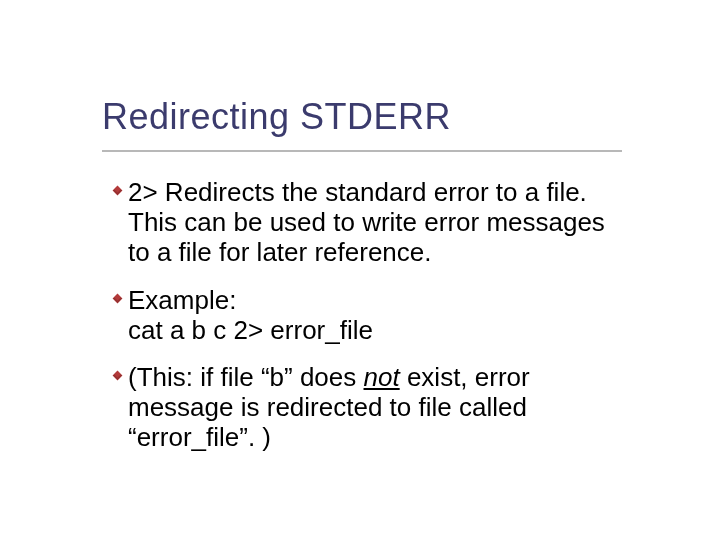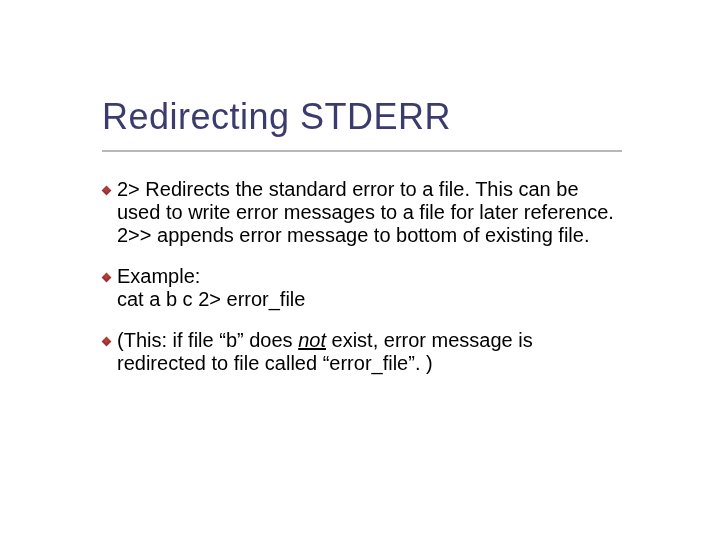--- a/index.html
+++ b/index.html
@@ -34,24 +34,24 @@
     line-height: 1.05;
   }
   .title-underline {
     height: 2px;
     background: #b8b8b8;
     width: 100%;
     margin-top: 14px;
   }
   .body {
     position: absolute;
-    left: 117px;
+    left: 128px;
     top: 178px;
     width: 498px;
-    font-size: 20px;
+    font-size: 26px;
     line-height: 1.15;
   }
   .bullet-block {
     position: relative;
     margin-bottom: 18px;
   }
   .bullet-block.dashed::before {
     content: "";
     position: absolute;
     left: -14px;
@@ -77,21 +77,20 @@
 
   <div class="title-wrap">
     <h1 class="title">Redirecting STDERR</h1>
     <div class="title-underline"></div>
   </div>
 
   <div class="body">
 
     <div class="bullet-block dashed">
       <p class="para">2&gt;  Redirects the standard error to a file. This can be used to write error messages to a file for later reference.</p>
-      <p class="para">2&gt;&gt; appends error message to bottom of existing file.</p>
     </div>
 
     <div class="bullet-block dashed">
       <p class="para">Example:</p>
       <p class="para"> cat  a  b  c 2&gt; error_file</p>
     </div>
 
     <div class="bullet-block dashed">
       <p class="para"><span>(This: if file “b” does </span><span class="underline">not</span><span> exist, error message is redirected to file called “error_file”. )</span></p>
     </div>

